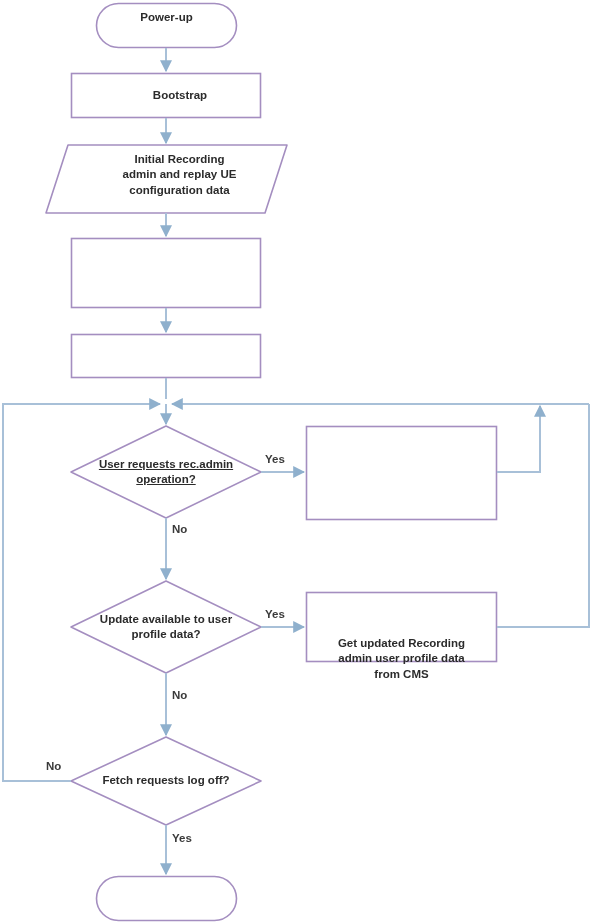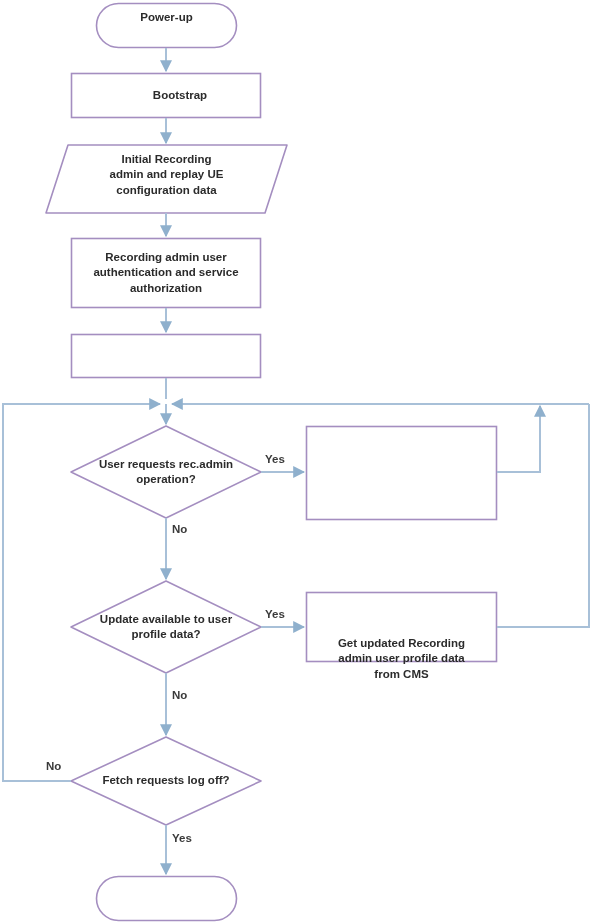--- a/index.html
+++ b/index.html
@@ -118,30 +118,27 @@
       <path d="M 166 673 L 166 735" marker-end="url(#arrow)"></path>
 
       <path d="M 166 825 L 166 874" marker-end="url(#arrow)"></path>
     </g>
   </svg>
 
   <div class="node-label" style="left:96px; top:3px; width:141px; height:30px;">Power-up</div>
 
   <div class="node-label" style="left:71px; top:73px; width:190px; height:45px;margin-left:14px;">Bootstrap</div>
 
-  <div class="node-label" style="left:46px; top:145px; width:241px; height:60px;">Initial Recording
+  <div class="node-label" style="left:59px; top:145px; width:241px; height:60px;">Initial Recording
 admin and replay UE
 configuration data</div>
 
-  <div class="node-label" style="left:71px; top:238px; width:190px; height:70px;">Recording admin user
-authentication and service
-authorization</div>
 
 
-  <div class="node-label" style="left:71px; top:426px; width:190px; height:92px;">User requests rec.admin
+  <div class="node-label" style="left:71px; top:426px; width:190px; height:92px;text-decoration:underline;">User requests rec.admin
 operation?</div>
 
 
   <div class="node-label" style="left:71px; top:581px; width:190px; height:92px;">Update available to user
 profile data?</div>
 
   <div class="node-label" style="left:306px; top:592px; width:191px; height:70px;margin-top:32px;">Get updated Recording
 admin user profile data
 from CMS</div>
 

